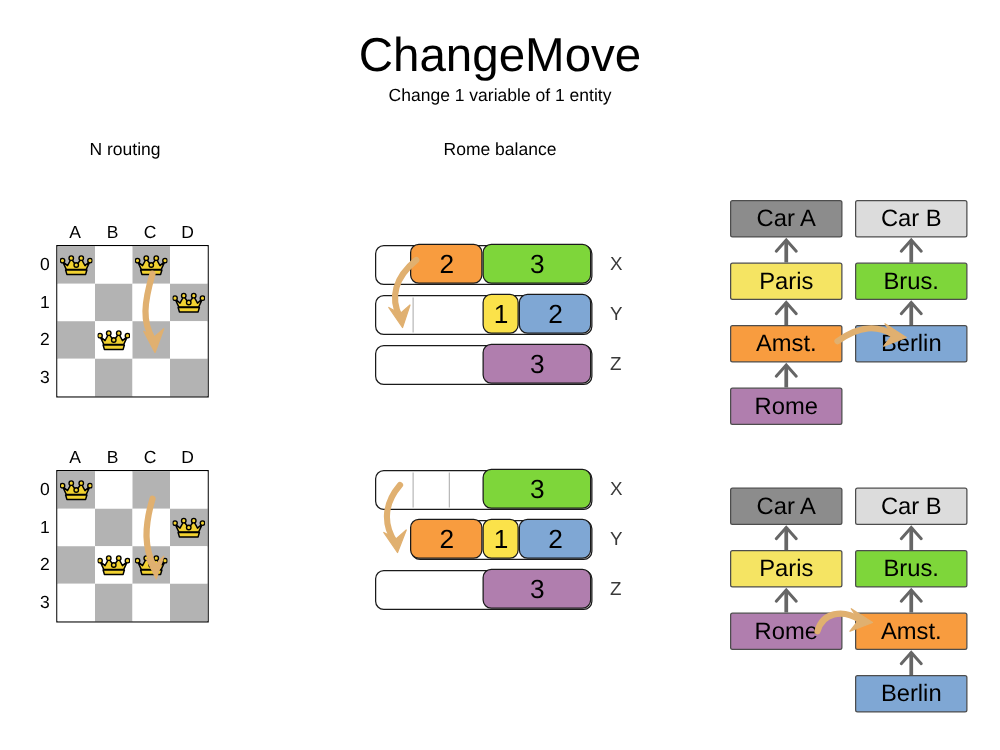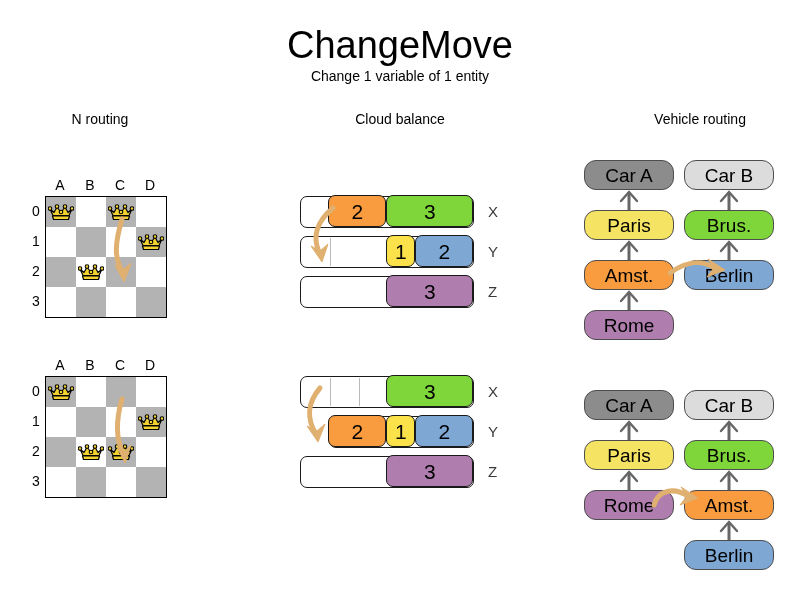--- a/index.html
+++ b/index.html
@@ -55,38 +55,37 @@
     font-size:21px;color:#000;line-height:1;
   }
   .divider{position:absolute;top:1px;width:1px;height:28px;background:#b9b9b9;}
   .bar-label{
     position:absolute;font-size:15px;color:#3a3a3a;top:6px;
   }
 
   
   .node{
     position:absolute;width:90px;height:30px;border:1.6px solid #4d4d4d;
-    border-radius:12px;box-sizing:border-box;
+    border-radius:2px;box-sizing:border-box;
     display:flex;align-items:center;justify-content:center;
     font-size:19px;color:#000;line-height:1;
   }
 
   
   .overlay{position:absolute;left:0;top:0;pointer-events:none;}
 </style>
 </head>
 <body>
 
 <div class="abs" id="title">ChangeMove</div>
 <div class="abs" id="subtitle">Change 1 variable of 1 entity</div>
 
 <div class="abs section-head" id="head-nqueens">N routing</div>
-<div class="abs section-head" id="head-cloud">Cloud balance</div>
+<div class="abs section-head" id="head-cloud">Rome balance</div>
 <div class="abs section-head" id="head-vehicle">
-  <div>Vehicle routing</div>
 </div>
 
 <div class="abs board-wrap" id="board-before" style="left:45px;top:196px;">
     <div class="col-label" style="left: 0px;">A</div>
     <div class="col-label" style="left: 30px;">B</div>
     <div class="col-label" style="left: 60px;">C</div>
     <div class="col-label" style="left: 90px;">D</div>
     <div class="row-label" style="top: 7px;">0</div>
     <div class="row-label" style="top: 37px;">1</div>
     <div class="row-label" style="top: 67px;">2</div>

